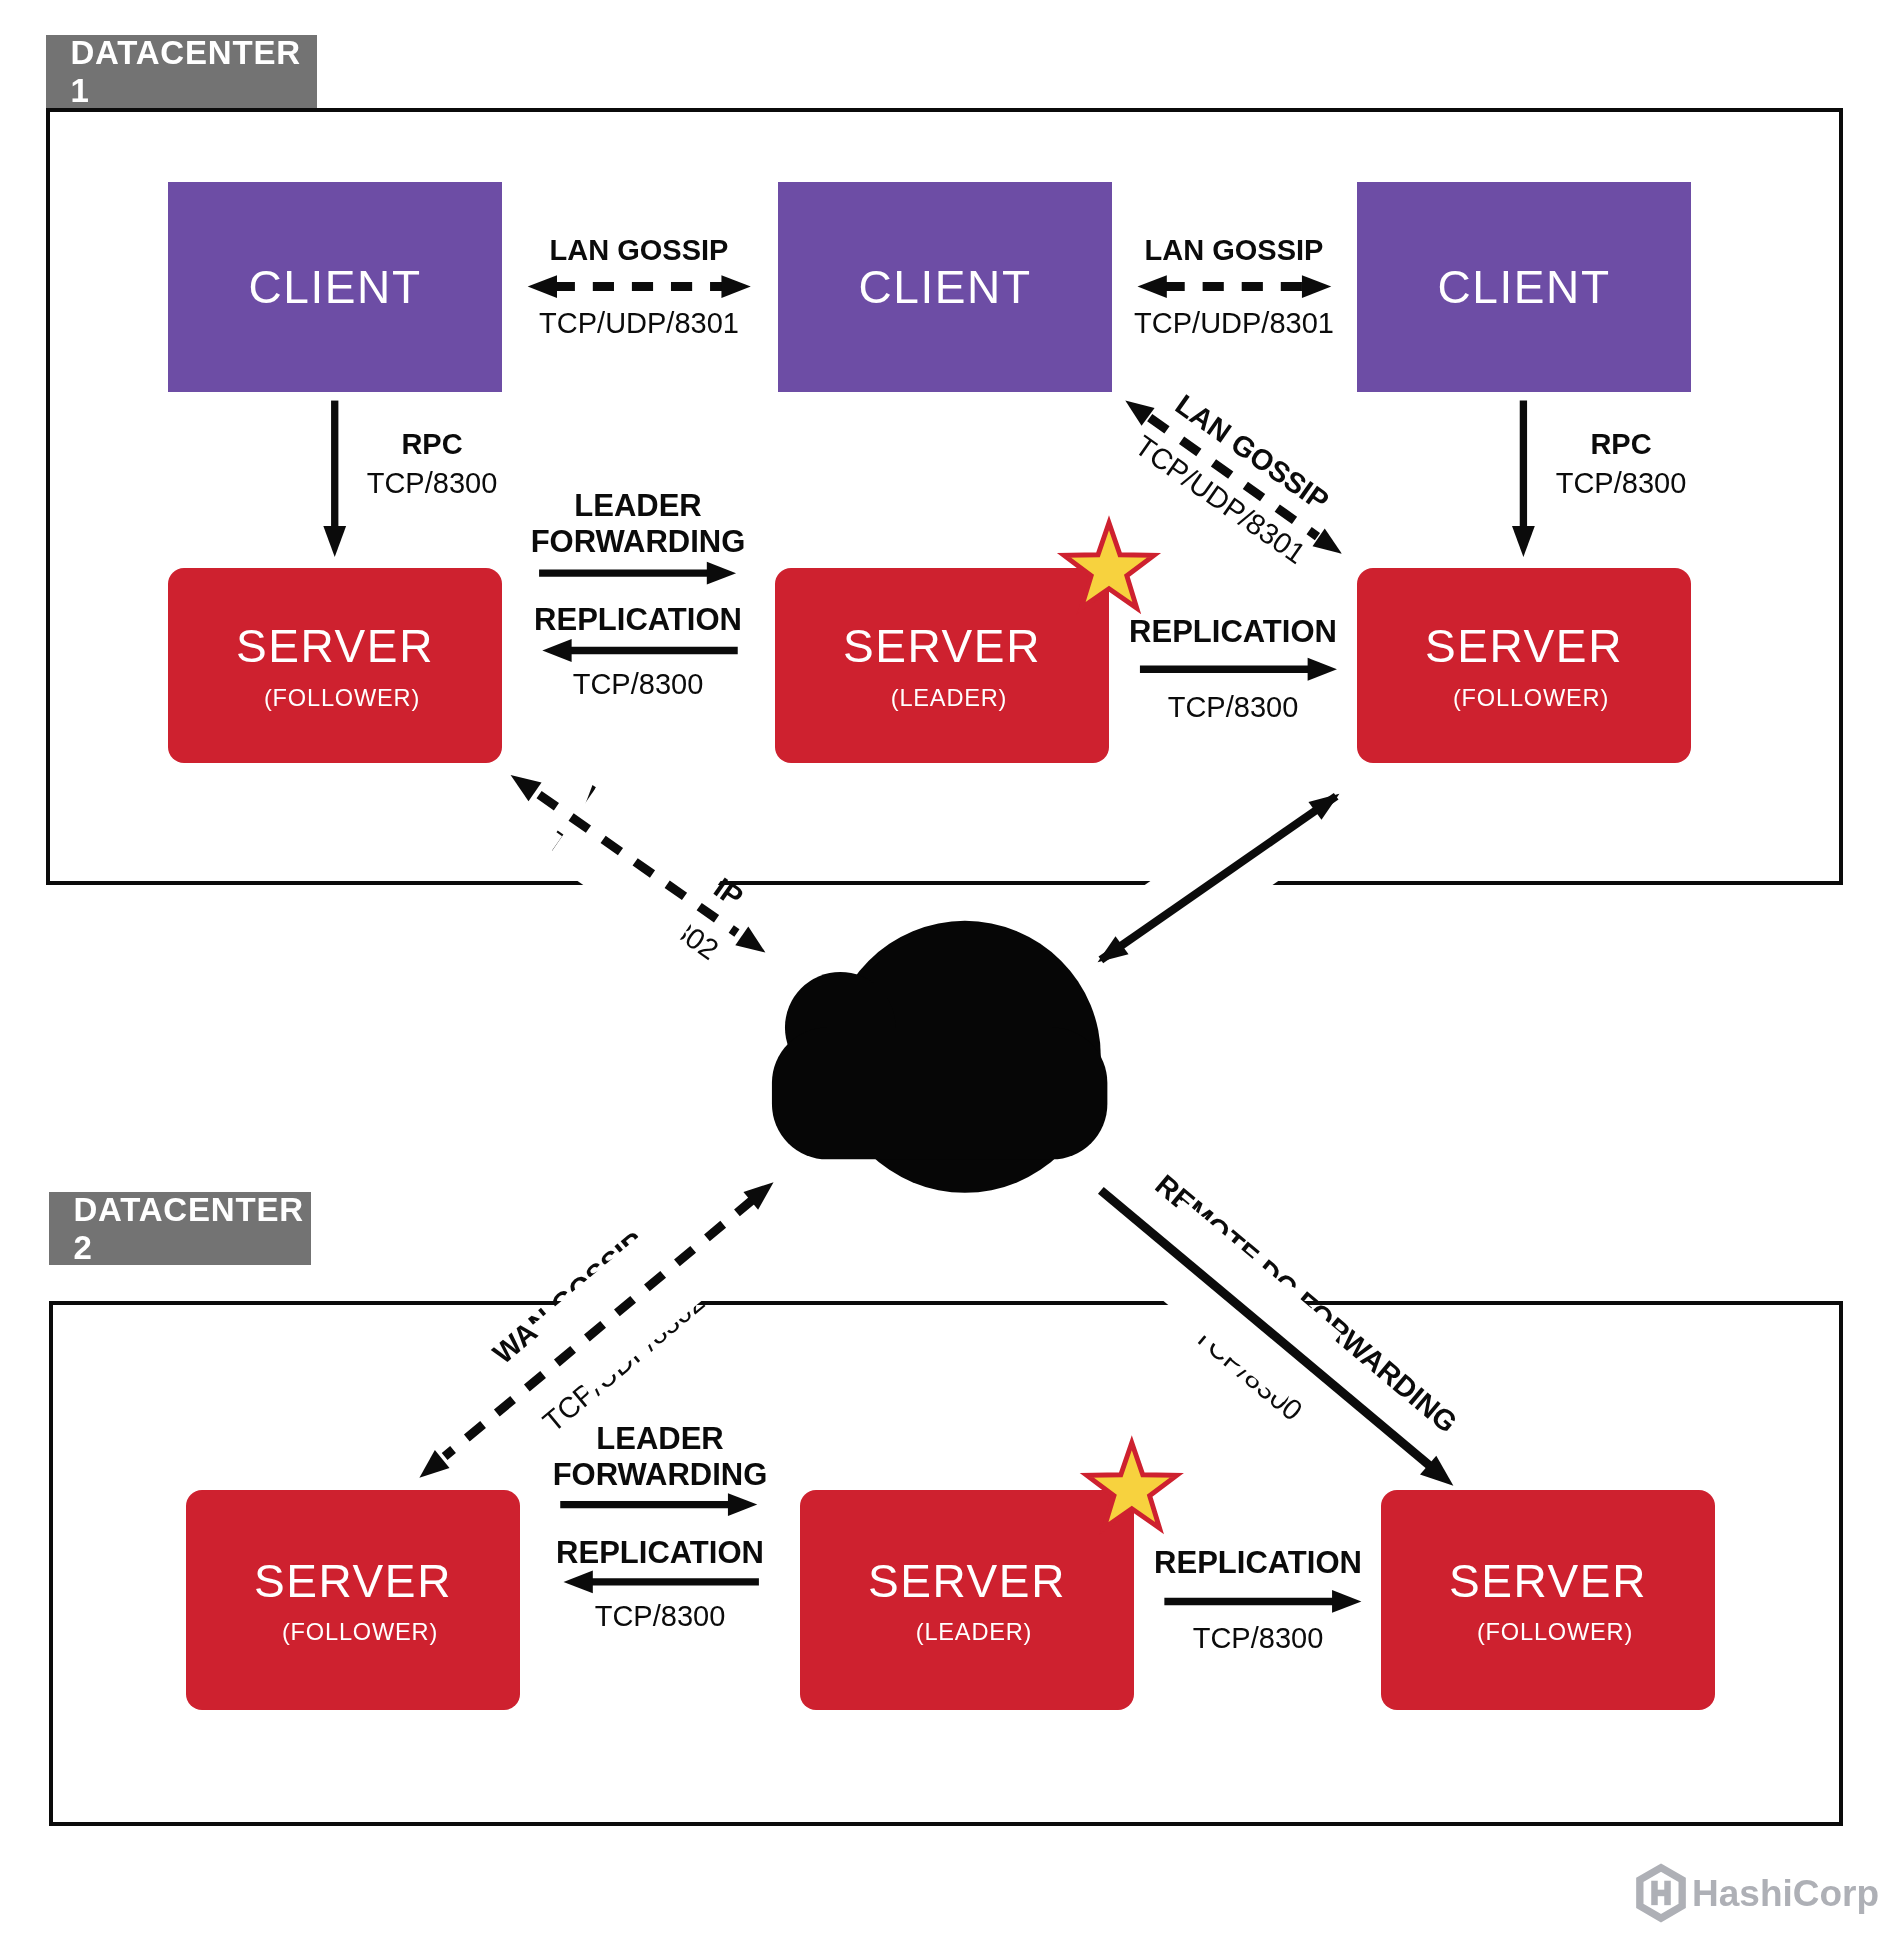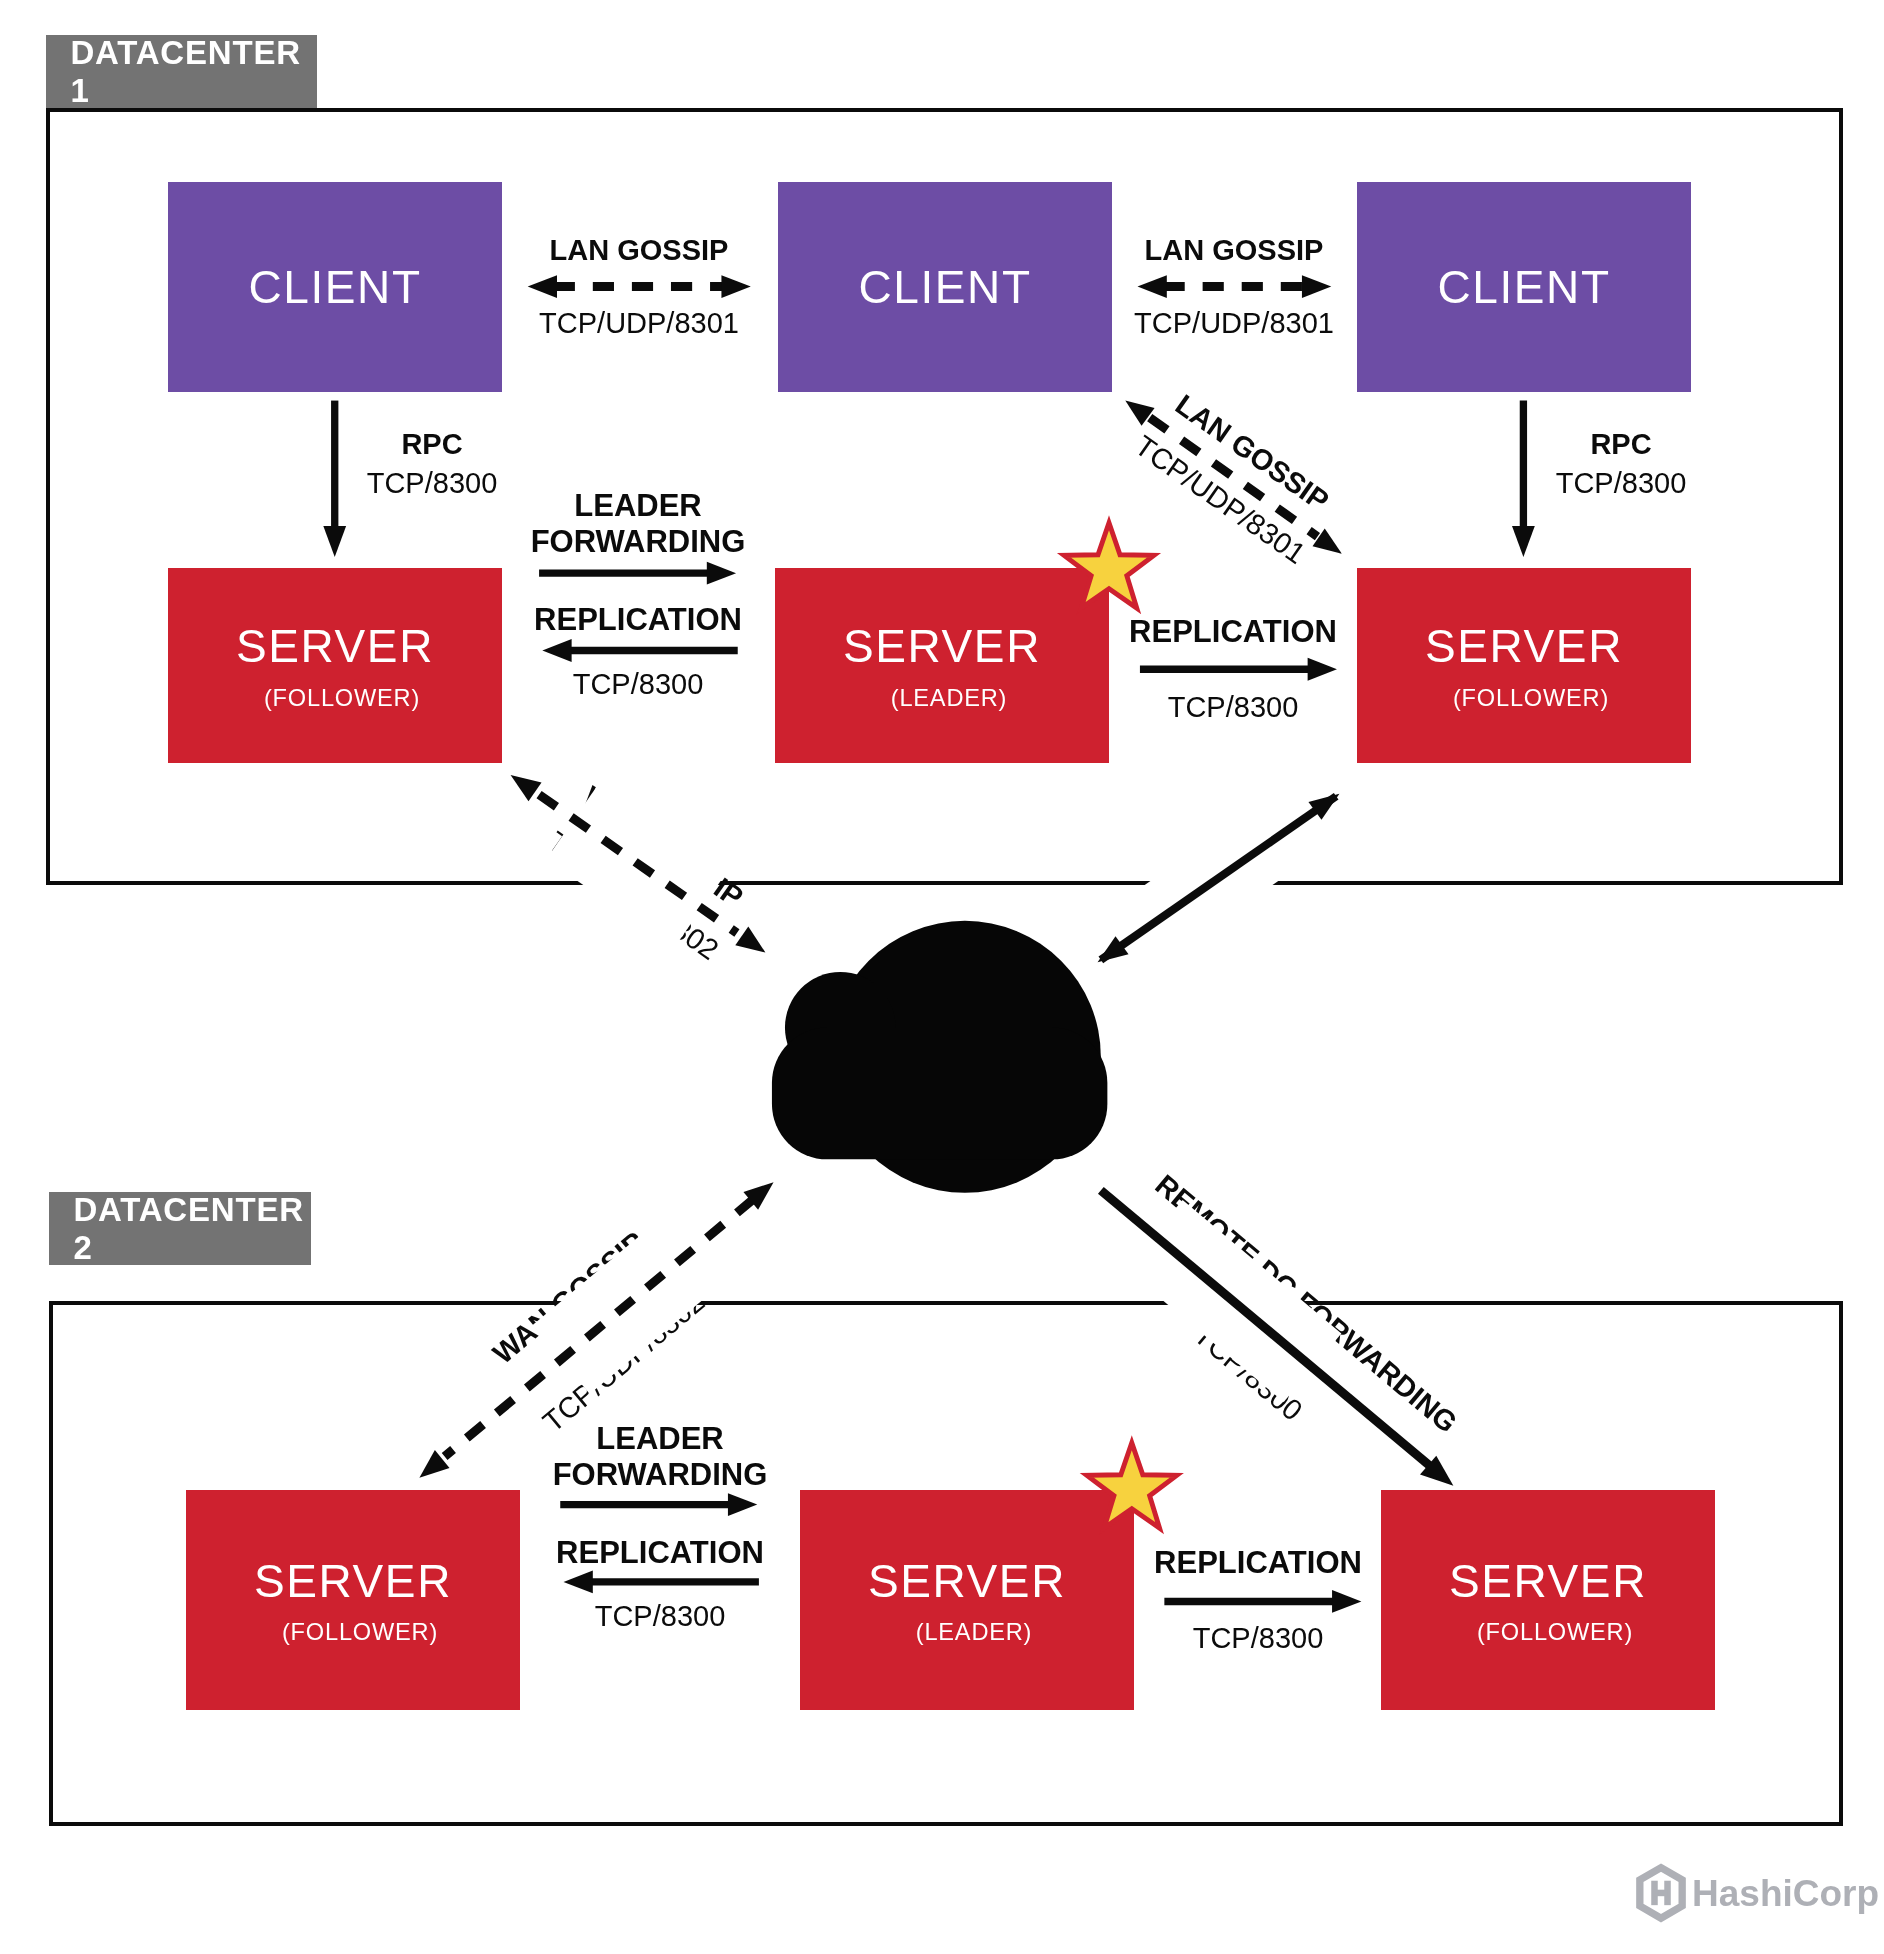--- a/index.html
+++ b/index.html
@@ -4,21 +4,21 @@
 <style>
   html,body{margin:0;padding:0;background:#ffffff;}
   body{width:1885px;height:1954px;position:relative;font-family:"Liberation Sans",sans-serif;color:#0b0b0b;overflow:hidden;}
   .abs{position:absolute;}
   .ctr{position:absolute;transform:translate(-50%,-50%);white-space:nowrap;text-align:center;}
   .diag{position:absolute;transform:translate(-50%,-50%) rotate(var(--r));white-space:nowrap;}
   .dcrect{position:absolute;border:4.1px solid #0b0b0b;background:transparent;}
   .dctab{position:absolute;background:#737373;color:#ffffff;display:flex;align-items:center;padding-left:24.4px;font-size:33px;font-weight:600;letter-spacing:0.8px;}
   .node{position:absolute;display:flex;flex-direction:column;align-items:center;justify-content:center;color:#ffffff;text-align:center;}
   .client{background:#6D4DA5;}
-  .server{background:#CE212F;}
+  .server{background:#CE212F;border-radius:16px;}
   .node .title{font-size:46px;font-weight:400;letter-spacing:1.6px;}
   .node .role{font-size:23.6px;font-weight:400;letter-spacing:0.8px;margin-top:11.4px;margin-left:14px;}
   .lbl-b{font-weight:700;font-size:31px;}
   .lbl-s{font-weight:700;font-size:29px;}
   .lbl-r{font-weight:400;font-size:29px;}
   .cloudtext{color:#ffffff;font-size:34px;font-weight:400;letter-spacing:3.3px;}
   .brand{color:#AEB0B6;font-size:37px;font-weight:700;letter-spacing:0px;}
   svg.overlay{position:absolute;left:0;top:0;pointer-events:none;}
 </style>
 </head>

